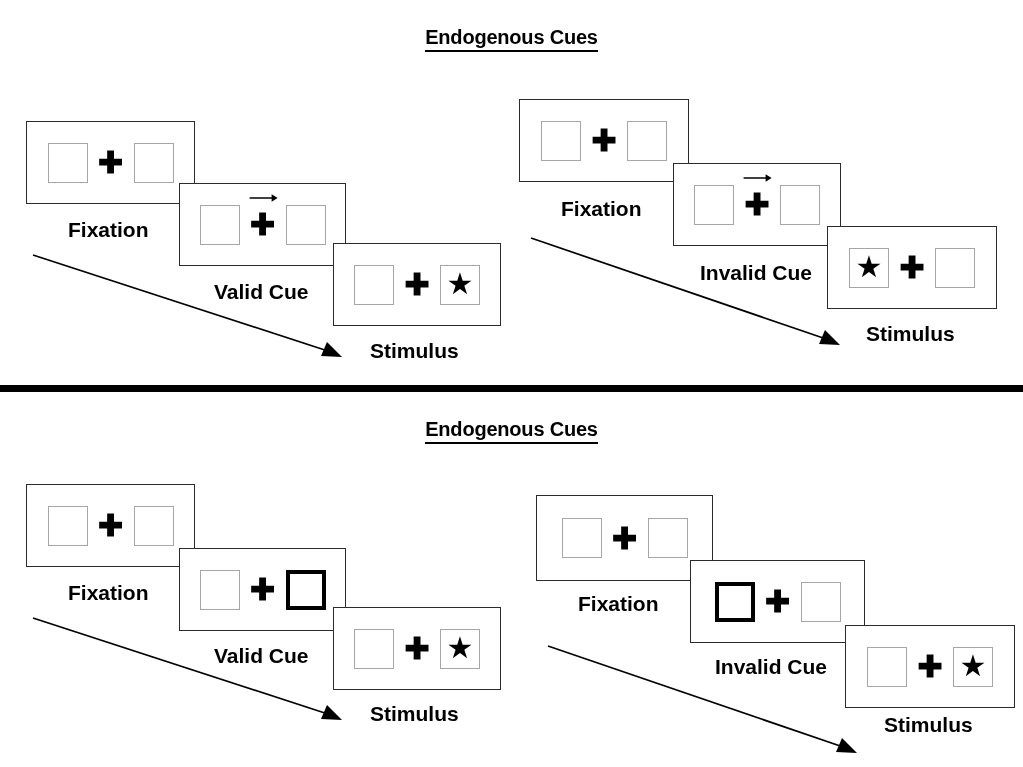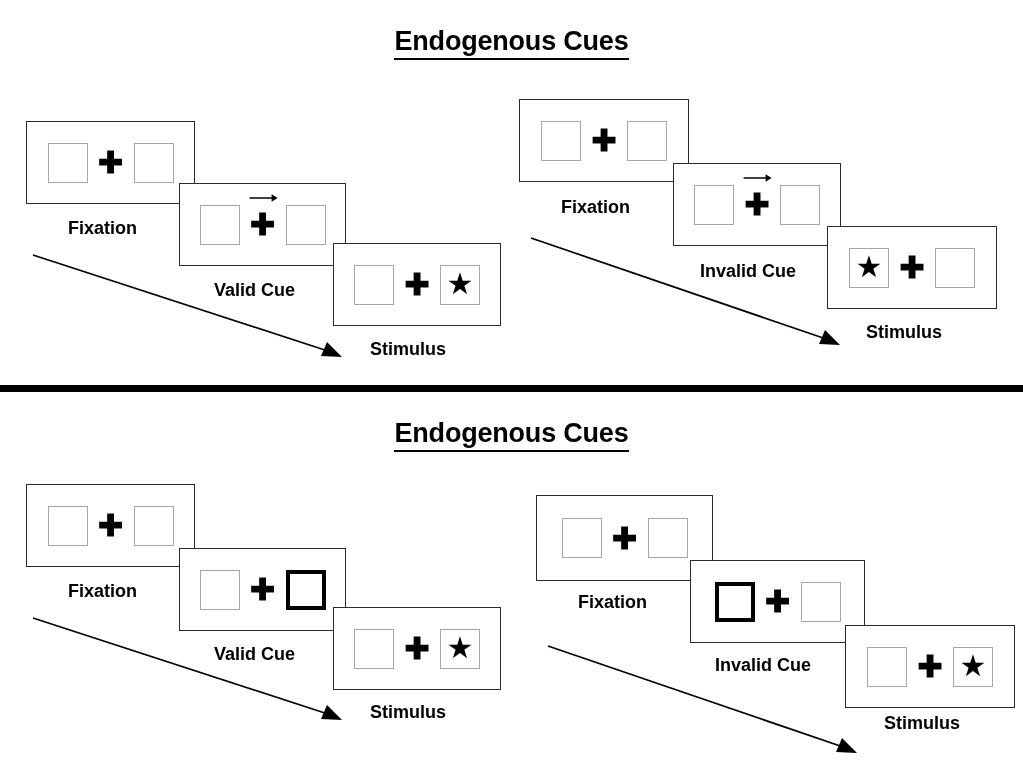--- a/index.html
+++ b/index.html
@@ -12,21 +12,21 @@
     height: 767px;
     position: relative;
     font-family: "Liberation Sans", sans-serif;
     overflow: hidden;
   }
   .section-title {
     position: absolute;
     width: 100%;
     text-align: center;
     font-weight: bold;
-    font-size: 27px;
+    font-size: 20px;
     color: #000000;
     letter-spacing: -0.2px;
   }
   .section-title span {
     border-bottom: 2px solid #000;
     padding-bottom: 2px;
   }
   #endogenous-title { top: 26px; left: 0; }
   #exogenous-title  { top: 418px; left: 0; }
 
@@ -96,21 +96,21 @@
     top: -17px;
     left: 50%;
     transform: translateX(-48%);
     width: 30px;
     height: 12px;
   }
 
   .caption {
     position: absolute;
     font-weight: bold;
-    font-size: 18px;
+    font-size: 21px;
     color: #000000;
     white-space: nowrap;
   }
 
   .time-arrow {
     position: absolute;
     pointer-events: none;
   }
 </style>
 </head>

